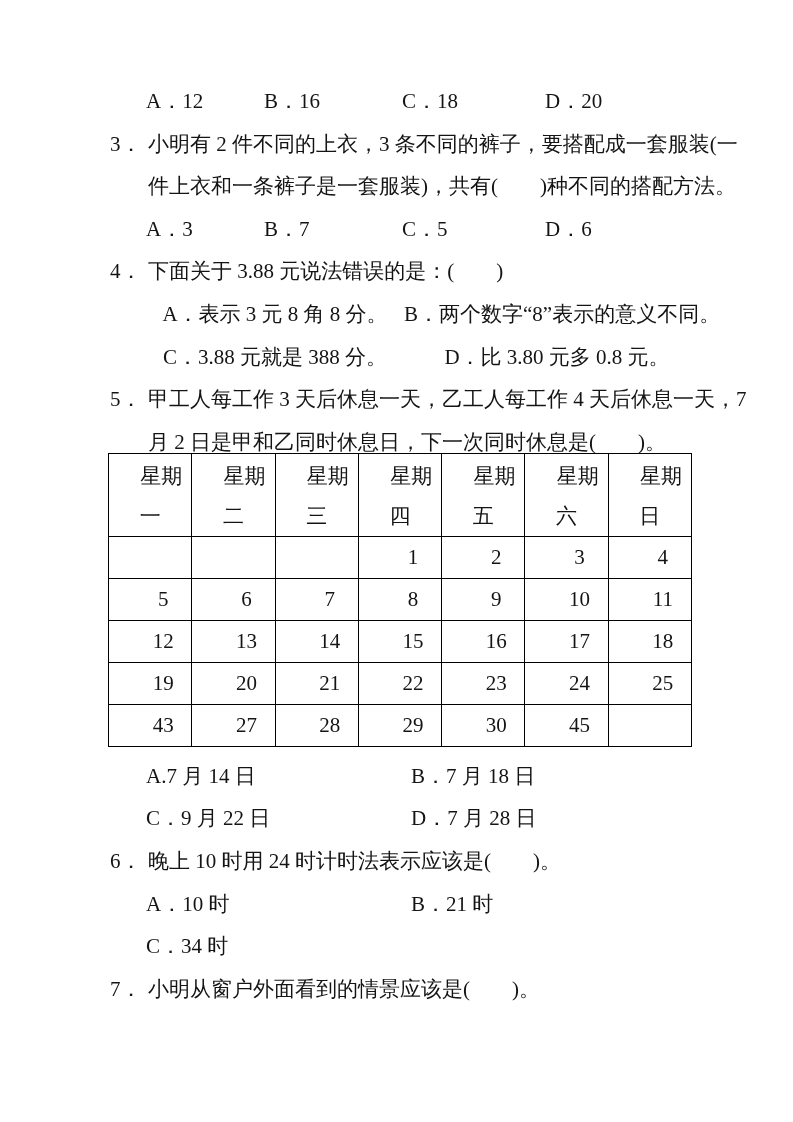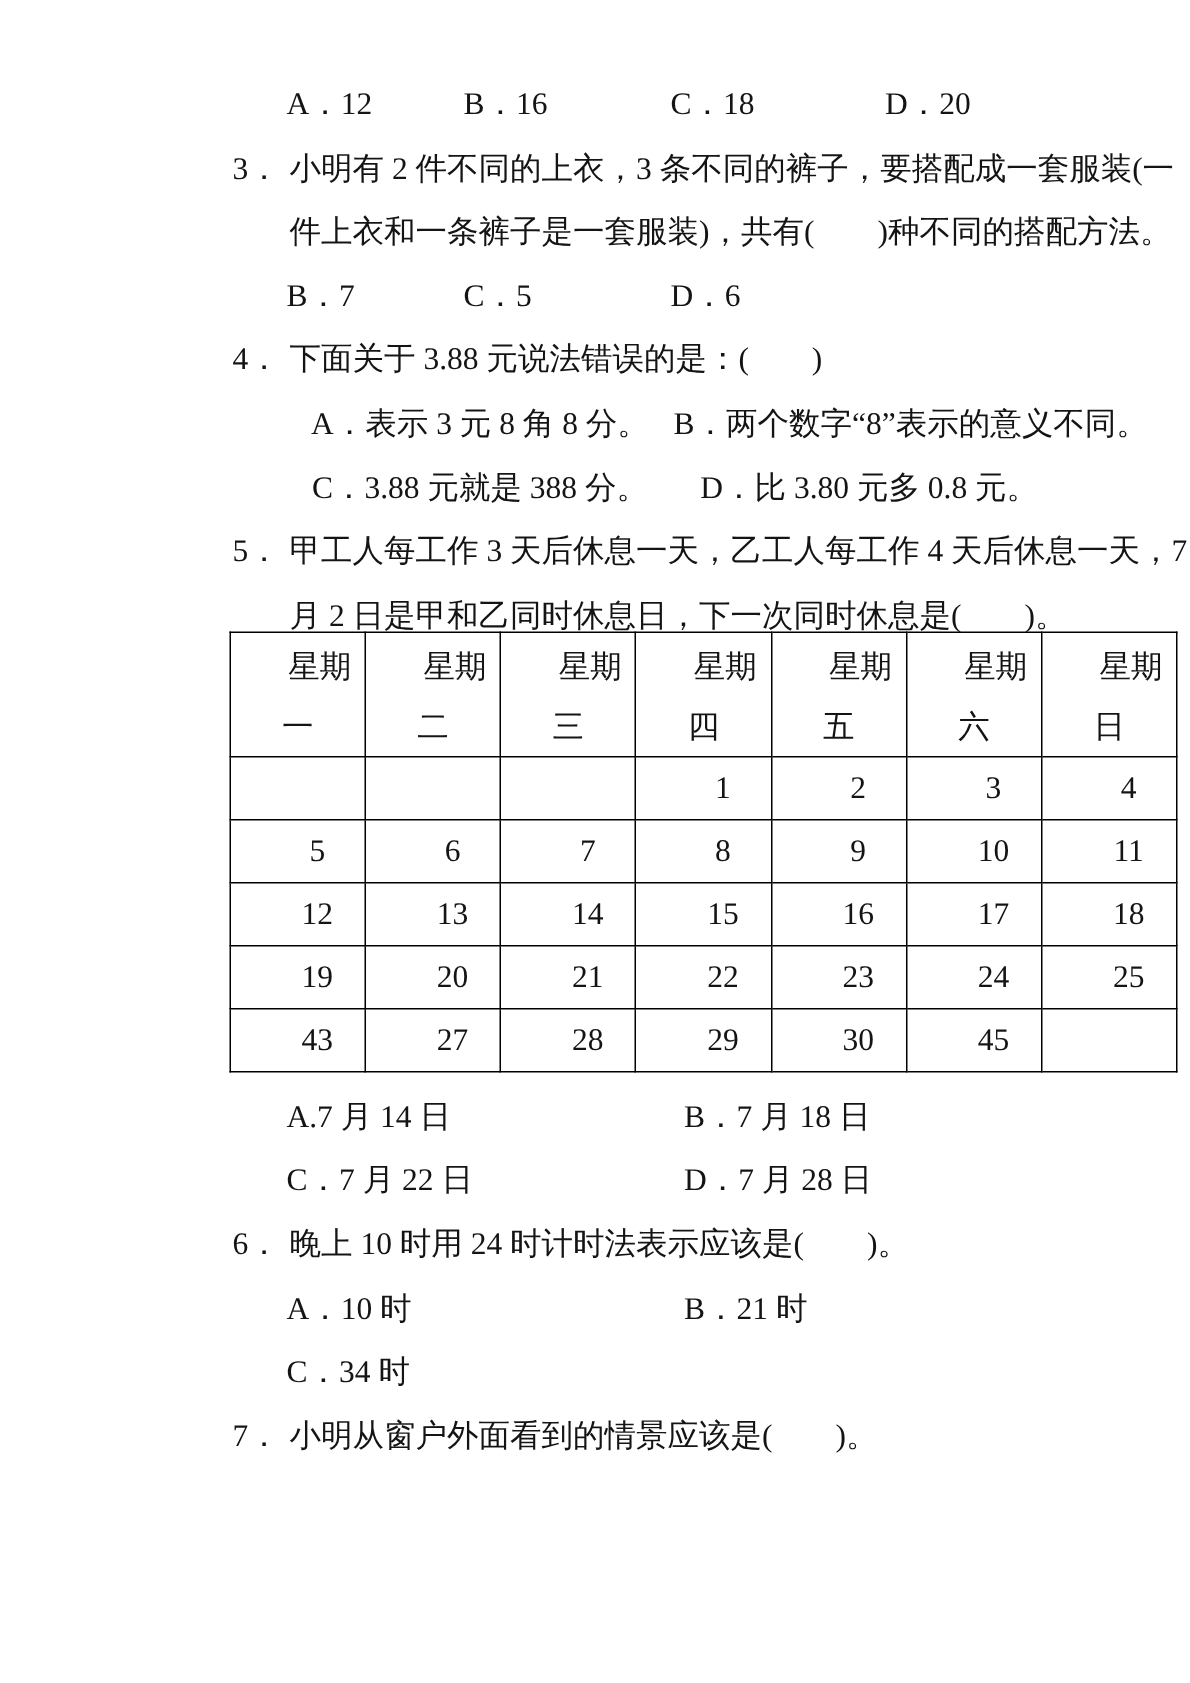--- a/index.html
+++ b/index.html
@@ -5,36 +5,35 @@
   html,body{margin:0;padding:0;background:#ffffff;}
   .page{
     position:relative;
     width:793px;height:1122px;
     background:#ffffff;
     color:#141414;
     font-family:"Liberation Serif","DejaVu Serif",serif;
     overflow:hidden;
   }
   .content{
-    padding:48px 83px 0 110px;
+    padding:80px 83px 0 110px;
     font-size:21px;
     line-height:42.6px;
-    margin-left:45px;
   }
   p.q{margin:0;padding-left:38px;white-space:nowrap;}
   .qnum{display:inline-block;width:38px;margin-left:-38px;}
   .opts{display:grid;padding-left:36px;white-space:nowrap;}
   .opts.four{grid-template-columns:118px 138px 143px 1fr;}
   .opts.two-narrow{grid-template-columns:258px 1fr;text-align:center;}
   .opts.two-wide{grid-template-columns:265px 1fr;}
   .opt{display:block;}
   table.calendar{
     border-collapse:collapse;
     table-layout:fixed;
-    width:632px;
+    width:584px;
     margin:-10px 0 7.5px -2px;
     line-height:normal;
   }
   .calendar th,.calendar td{
     border:1.5px solid #000;
     padding:0;
     font-weight:normal;
     font-size:21px;
   }
   .calendar th{height:81px;vertical-align:top;}
@@ -56,20 +55,21 @@
 
     <div class="opts four">
         <span class="opt">A．12</span>
         <span class="opt">B．16</span>
         <span class="opt">C．18</span>
         <span class="opt">D．20</span>
       </div>
 
     <p class="q"><span class="qnum">3．</span><span>小明有 2 件不同的上衣，3 条不同的裤子，要搭配成一套服装(一</span><br><span>件上衣和一条裤子是一套服装)，共有(　　)种不同的搭配方法。</span></p>
     <div class="opts four">
+        <span class="opt">A．3</span>
         <span class="opt">B．7</span>
         <span class="opt">C．5</span>
         <span class="opt">D．6</span>
       </div>
 
     <p class="q"><span class="qnum">4．</span><span>下面关于 3.88 元说法错误的是：(　　)</span></p>
     <div class="opts two-narrow">
         <span class="opt">A．表示 3 元 8 角 8 分。</span>
         <span class="opt">B．两个数字“8”表示的意义不同。</span>
       </div>
@@ -160,21 +160,21 @@
             <td></td>
           </tr>
         </tbody>
       </table>
 
     <div class="opts two-wide">
         <span class="opt">A.7 月 14 日</span>
         <span class="opt">B．7 月 18 日</span>
       </div>
     <div class="opts two-wide">
-        <span class="opt">C．7 月 22 日</span>
+        <span class="opt">C．9 月 22 日</span>
         <span class="opt">D．7 月 28 日</span>
       </div>
 
     <p class="q"><span class="qnum">6．</span><span>晚上 10 时用 24 时计时法表示应该是(　　)。</span></p>
     <div class="opts two-wide">
         <span class="opt">A．10 时</span>
         <span class="opt">B．21 时</span>
       </div>
     <div class="opts two-wide">
         <span class="opt">C．34 时</span>

